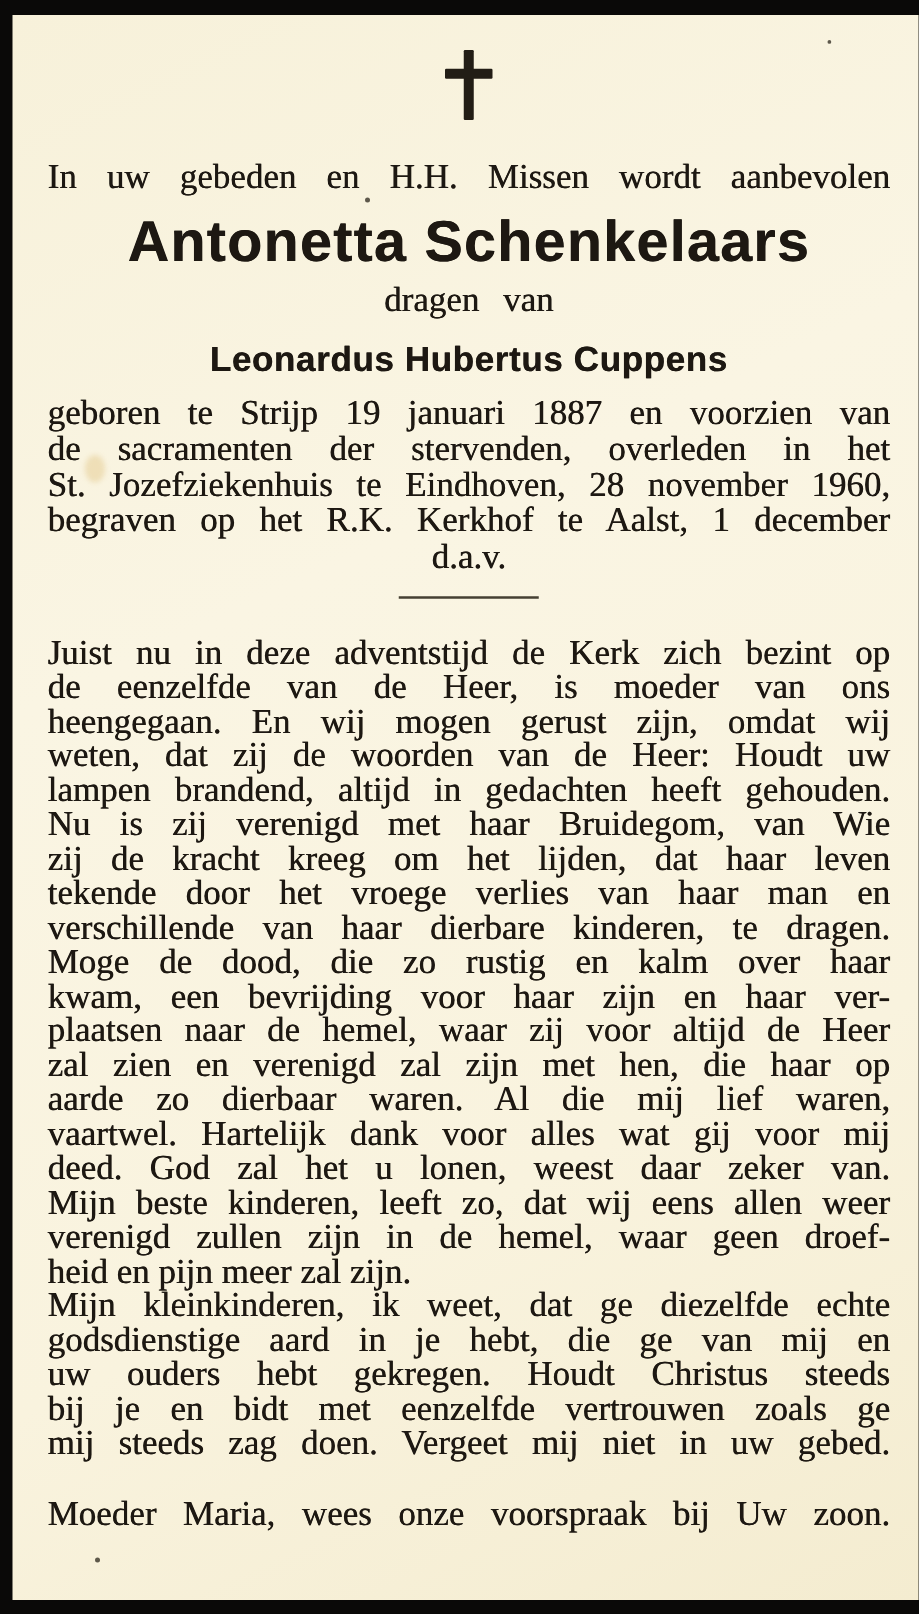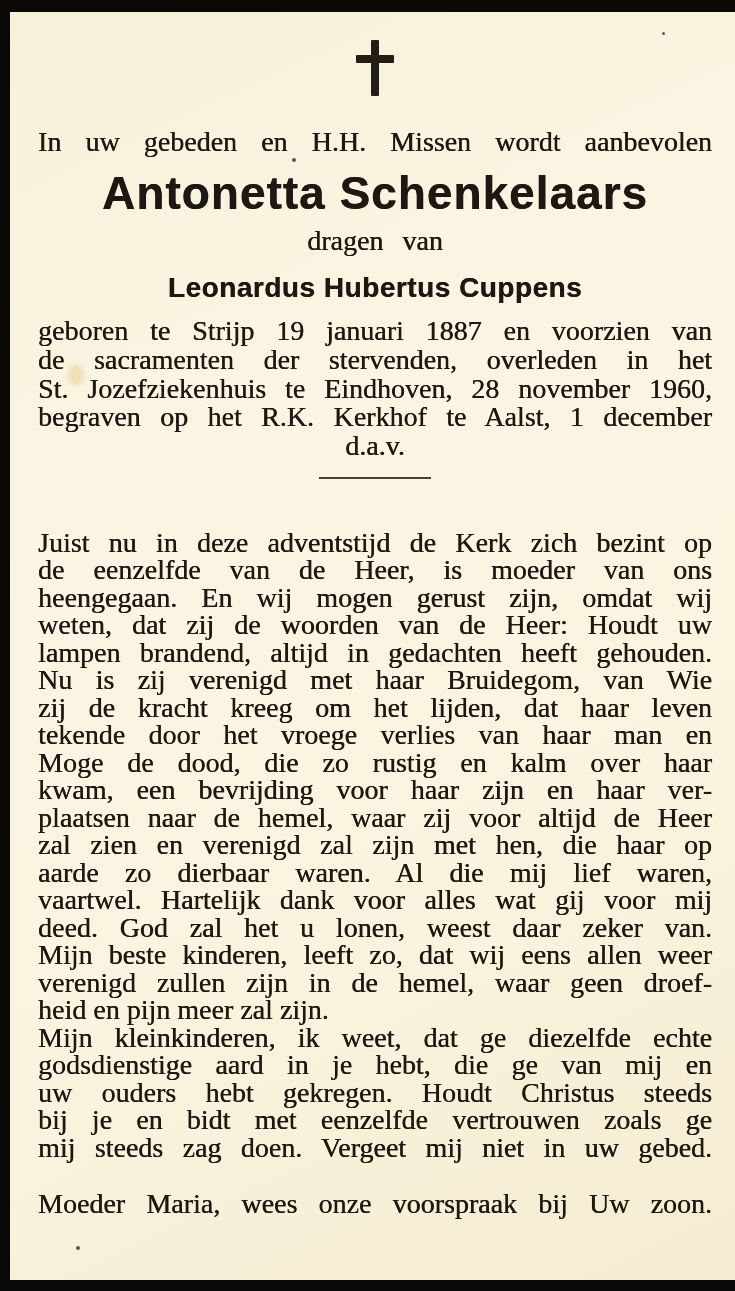--- a/index.html
+++ b/index.html
@@ -42,21 +42,21 @@
   .spouse{
     margin:16px 0 0;
     font-family:"Liberation Sans",sans-serif;font-weight:bold;
     font-size:28px;line-height:32px;text-align:center;letter-spacing:.5px;
   }
   .bio{margin-top:13px}
   .bio .jline{font-size:28px;line-height:28.8px}
   .dav{font-size:28px;line-height:28.8px;text-align:center}
   .divider{margin:16px auto 0;width:112px;height:2px;background:#464033}
   .memorial{margin-top:0}
-  .memorial.first{margin-top:50px}
+  .memorial.first{margin-top:30px}
   .memorial .jline{font-size:28px;line-height:27.5px}
   .prayer{margin-top:28px;font-size:28px;line-height:30px}
 
   
   .speck{position:absolute;border-radius:50%;background:#2a241a;opacity:.75}
   .speck.s1{left:282px;top:146px;width:4px;height:4px}
   .speck.s2{left:652px;top:20px;width:3px;height:3px}
   .speck.s4{left:66px;top:1234px;width:4px;height:4px}
   .stain{position:absolute;left:58px;top:352px;width:16px;height:22px;border-radius:50%;
          background:rgba(214,176,88,.30);filter:blur(2px)}
@@ -90,20 +90,21 @@
 
     <div class="memorial first">
         <div class="jline">Juist nu in deze adventstijd de Kerk zich bezint op</div>
         <div class="jline">de eenzelfde van de Heer, is moeder van ons</div>
         <div class="jline">heengegaan. En wij mogen gerust zijn, omdat wij</div>
         <div class="jline">weten, dat zij de woorden van de Heer: Houdt uw</div>
         <div class="jline">lampen brandend, altijd in gedachten heeft gehouden.</div>
         <div class="jline">Nu is zij verenigd met haar Bruidegom, van Wie</div>
         <div class="jline">zij de kracht kreeg om het lijden, dat haar leven</div>
         <div class="jline">tekende door het vroege verlies van haar man en</div>
+        <div class="jline">verschillende van haar dierbare kinderen, te dragen.</div>
         <div class="jline">Moge de dood, die zo rustig en kalm over haar</div>
         <div class="jline">kwam, een bevrijding voor haar zijn en haar ver-</div>
         <div class="jline">plaatsen naar de hemel, waar zij voor altijd de Heer</div>
         <div class="jline">zal zien en verenigd zal zijn met hen, die haar op</div>
         <div class="jline">aarde zo dierbaar waren. Al die mij lief waren,</div>
         <div class="jline">vaartwel. Hartelijk dank voor alles wat gij voor mij</div>
         <div class="jline">deed. God zal het u lonen, weest daar zeker van.</div>
         <div class="jline">Mijn beste kinderen, leeft zo, dat wij eens allen weer</div>
         <div class="jline">verenigd zullen zijn in de hemel, waar geen droef-</div>
         <div class="jline noforce">heid en pijn meer zal zijn.</div>

